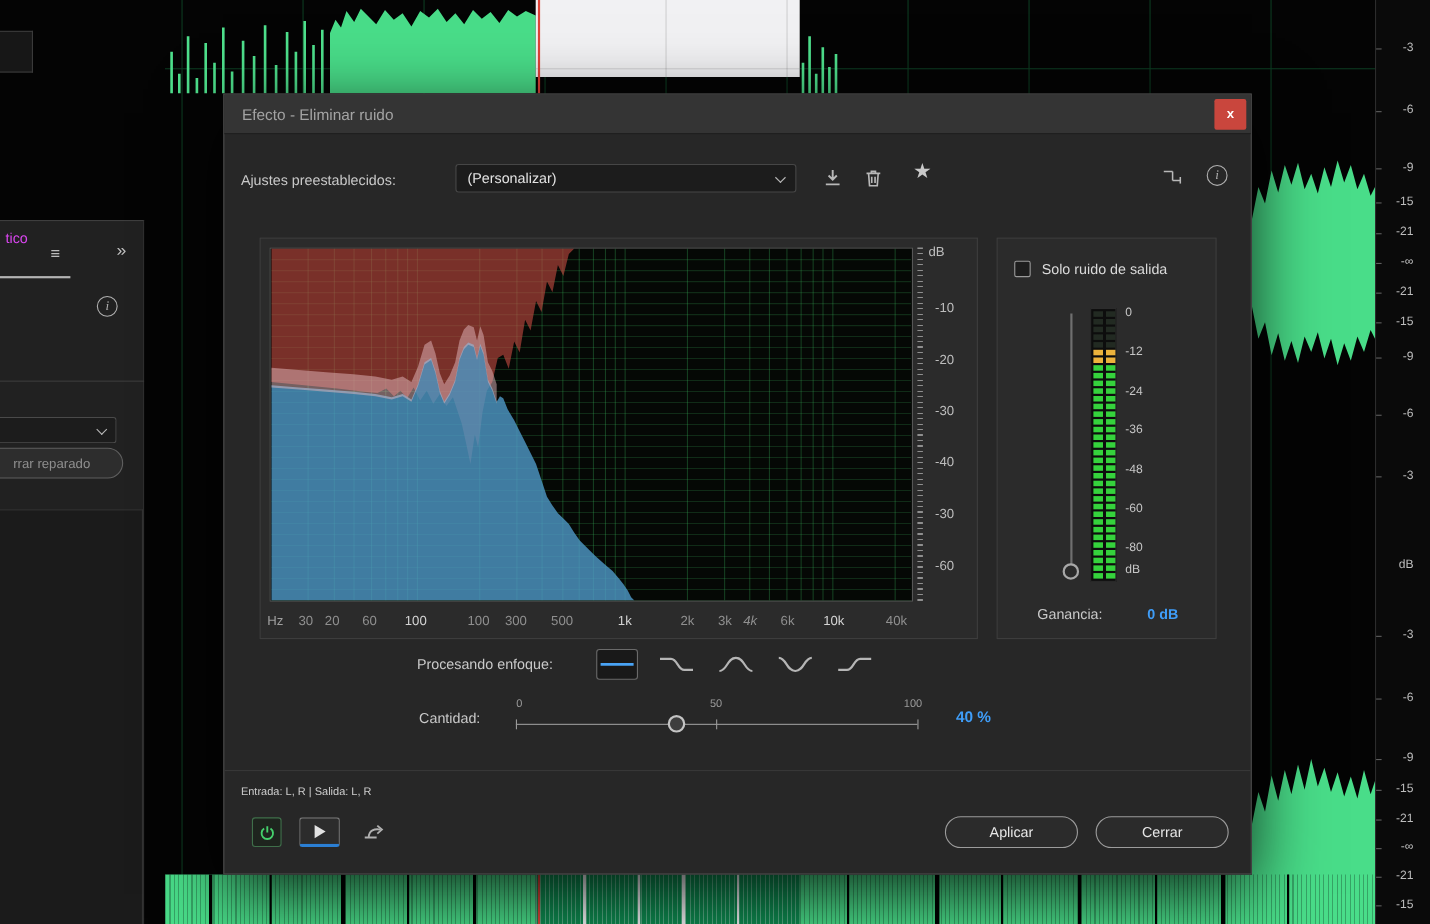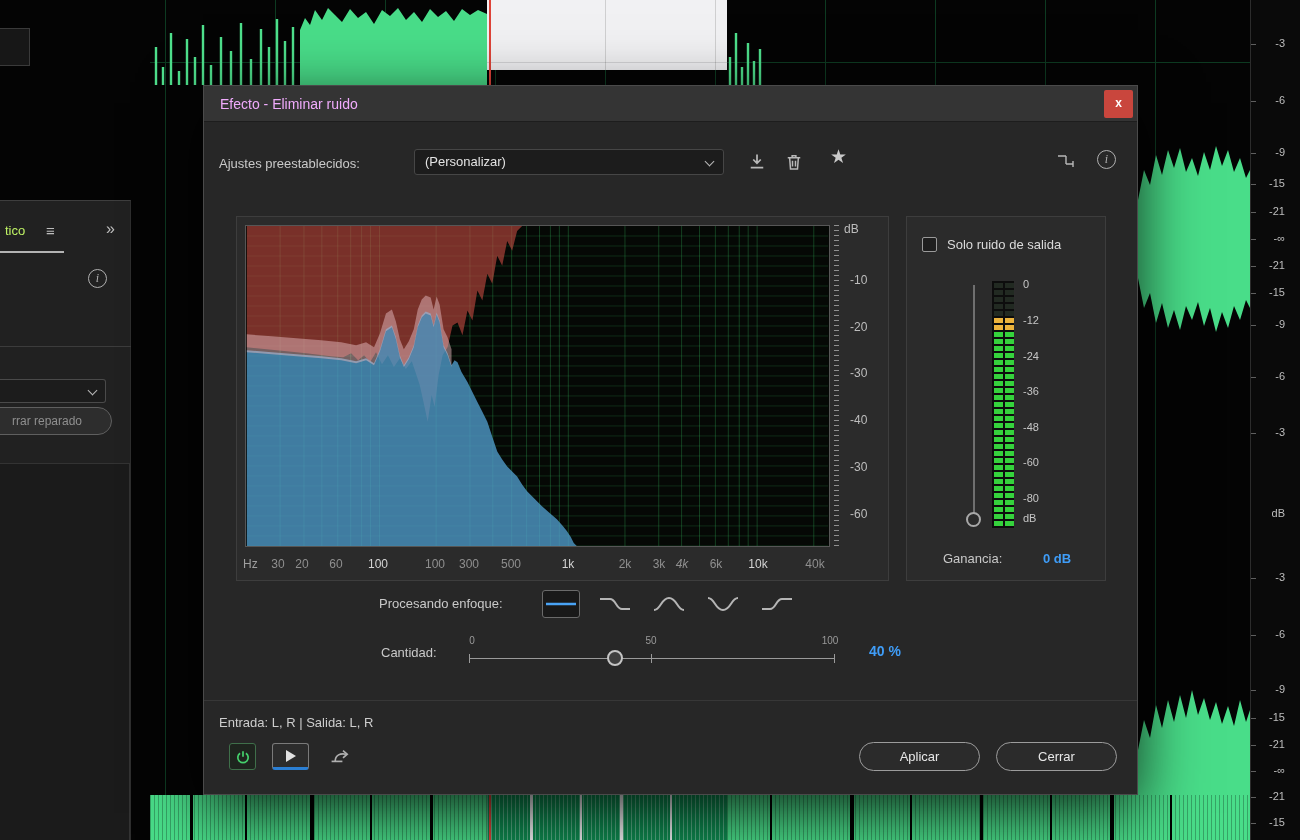--- a/index.html
+++ b/index.html
@@ -27,39 +27,39 @@
   .striw{position:absolute;inset:0;background:repeating-linear-gradient(90deg,rgba(255,255,255,.30) 0 1px,transparent 1px 4px);}
 
   
   .ruler{position:absolute;left:1250px;top:0;width:50px;height:840px;background:#0a0a0a;border-left:1px solid #2c2c2c;}
   .rlabel{position:absolute;right:15px;font-size:11px;color:#bdbdbd;white-space:nowrap;}
   .rtick{position:absolute;left:0;width:5px;height:1px;background:#5f5f5f;}
 
   
   .lp-topbox{position:absolute;left:0;top:28px;width:30px;height:38px;background:#171717;border:1px solid #3a3a3a;border-left:none;}
   .left-panel{position:absolute;left:0;top:200px;width:131px;height:640px;background:#212121;border-top:1px solid #3e3e3e;border-right:1px solid #2e2e2e;}
-  .lp-tab{position:absolute;left:5px;top:22px;font-size:13px;color:#bef264;}
+  .lp-tab{position:absolute;left:5px;top:8px;font-size:13px;color:#d946ef;}
   .lp-menu{position:absolute;left:46px;top:21px;font-size:15px;color:#bdbdbd;}
   .lp-over{position:absolute;left:106px;top:19px;font-size:16px;color:#bdbdbd;}
   .lp-underline{position:absolute;left:0;top:50px;width:64px;height:2px;background:#b3b3b3;}
   .lp-divider{position:absolute;left:0;top:145px;width:131px;height:1px;background:#3c3c3c;}
   .lp-select{position:absolute;left:0;top:178px;width:106px;height:24px;background:#1c1c1c;border:1px solid #4a4a4a;border-left:none;border-radius:0 3px 3px 0;}
   .lp-btn{position:absolute;left:-18px;top:206px;width:130px;height:28px;border-radius:14px;background:#2d2d2d;border:1px solid #5f5f5f;color:#8f8f8f;font-size:12px;text-align:center;line-height:26px;}
   .lp-list{position:absolute;left:0;top:262px;width:130px;height:377px;background:#1b1b1b;border-top:1px solid #333;border-right:1px solid #333;}
   .infoc{border:1.5px solid #b0b0b0;border-radius:50%;color:#b0b0b0;text-align:center;
          font-family:"Liberation Serif",serif;font-style:italic;}
   .infoc::before{content:"i";}
   .lp-info{position:absolute;left:88px;top:68px;width:19px;height:19px;font-size:12px;line-height:16px;}
   .chev{display:inline-block;width:7px;height:7px;border-right:1.6px solid #b8b8b8;border-bottom:1.6px solid #b8b8b8;transform:rotate(45deg);}
 
   
   .dialog{position:absolute;left:203px;top:85px;width:935px;height:710px;background:#272727;border:1px solid #4a4a4a;
           box-shadow:0 18px 60px rgba(0,0,0,.8);}
   .titlebar{position:absolute;left:0;top:0;right:0;height:36px;background:#343434;border-bottom:1px solid #1d1d1d;}
-  .title{position:absolute;left:16px;top:0;line-height:36px;font-size:14px;color:#f0abfc;}
+  .title{position:absolute;left:16px;top:0;line-height:36px;font-size:14px;color:#a3a3a3;}
   .closebtn{position:absolute;right:4px;top:4px;width:29px;height:28px;background:#c9463d;color:#fff;
             font-size:12px;font-weight:bold;text-align:center;line-height:27px;border-radius:2px;}
   .lbl{position:absolute;color:#c9c9c9;font-size:13px;}
   .select{position:absolute;left:210px;top:63px;width:310px;height:26px;background:#1c1c1c;border:1px solid #464646;border-radius:3px;}
   .select .val{position:absolute;left:10px;top:0;line-height:24px;font-size:13px;color:#e3e3e3;}
   .select .chev{position:absolute;right:10px;top:8px;}
   .ico{position:absolute;width:20px;height:20px;}
   .ico svg{stroke:#b8b8b8;fill:none;stroke-width:1.4;}
   .star{position:absolute;left:626px;top:61px;font-size:19px;color:#c9c9c9;line-height:20px;}
   .star::before{content:"★";}
@@ -96,21 +96,21 @@
   .focus-btn svg{fill:none;}
 
   .amt{position:absolute;left:265px;top:549px;width:365px;height:34px;}
   .amt .track{position:absolute;left:0;top:23px;width:100%;height:1px;background:#9a9a9a;}
   .amt .tick{position:absolute;top:19px;width:1px;height:9px;background:#9a9a9a;}
   .amt .tlab{position:absolute;top:0;font-size:10px;color:#9a9a9a;transform:translateX(-50%);}
   .amt .knob{position:absolute;top:15px;width:16px;height:16px;border-radius:50%;background:#3e3e3e;border:2px solid #c4c4c4;}
   .amt-val{position:absolute;left:665px;top:557px;font-size:14px;color:#3f9df8;font-weight:bold;}
 
   .foot-div{position:absolute;left:0;right:0;top:614px;border-top:1px solid #373737;}
-  .io{position:absolute;left:15px;top:629px;font-size:13px;color:#cdcdcd;}
+  .io{position:absolute;left:15px;top:629px;font-size:10px;color:#cdcdcd;}
   .pwr{position:absolute;left:25px;top:657px;width:27px;height:27px;background:#1e241e;border:1px solid #3f6f4a;border-radius:3px;
        display:flex;align-items:center;justify-content:center;}
   .playb{position:absolute;left:68px;top:657px;width:37px;height:27px;background:#2c2c2c;border:1px solid #7a7a7a;
          border-bottom:3px solid #2b7fd4;border-radius:3px;display:flex;align-items:center;justify-content:center;}
   .tri{width:0;height:0;border-left:10px solid #e2e2e2;border-top:6px solid transparent;border-bottom:6px solid transparent;}
   .loopb{position:absolute;left:124px;top:660px;width:24px;height:20px;}
   .pill{position:absolute;top:656px;width:121px;height:29px;border-radius:15px;background:#2b2b2b;border:1px solid #9c9c9c;
         color:#e7e7e7;font-size:13px;text-align:center;line-height:27px;}
 </style>
 </head>

